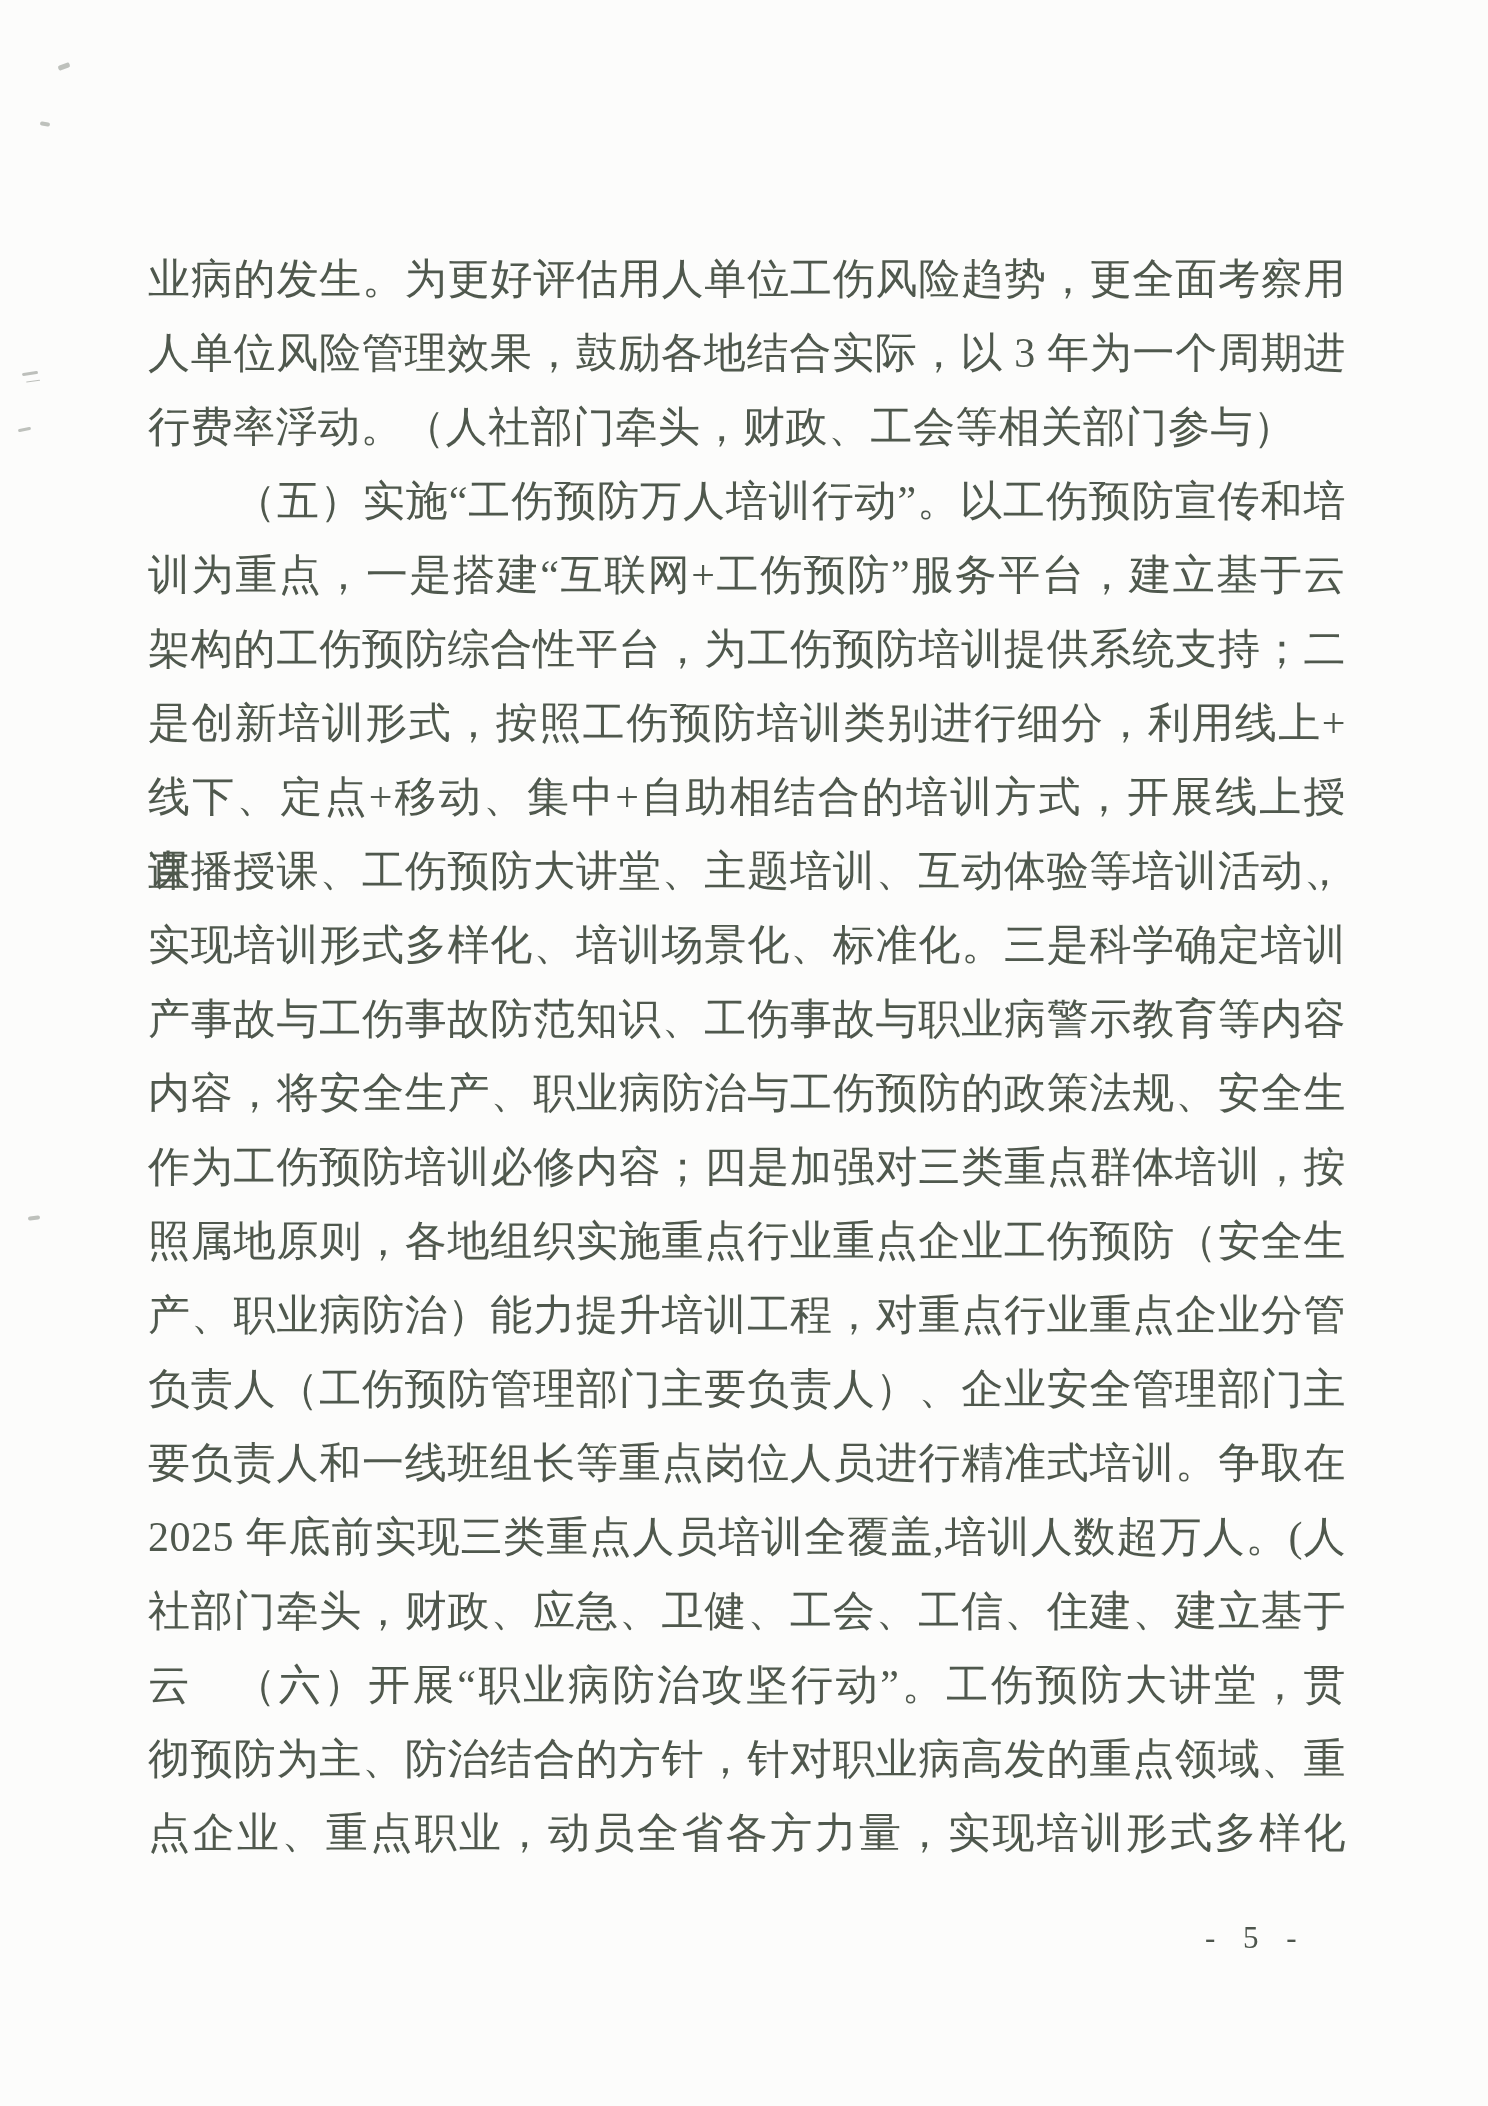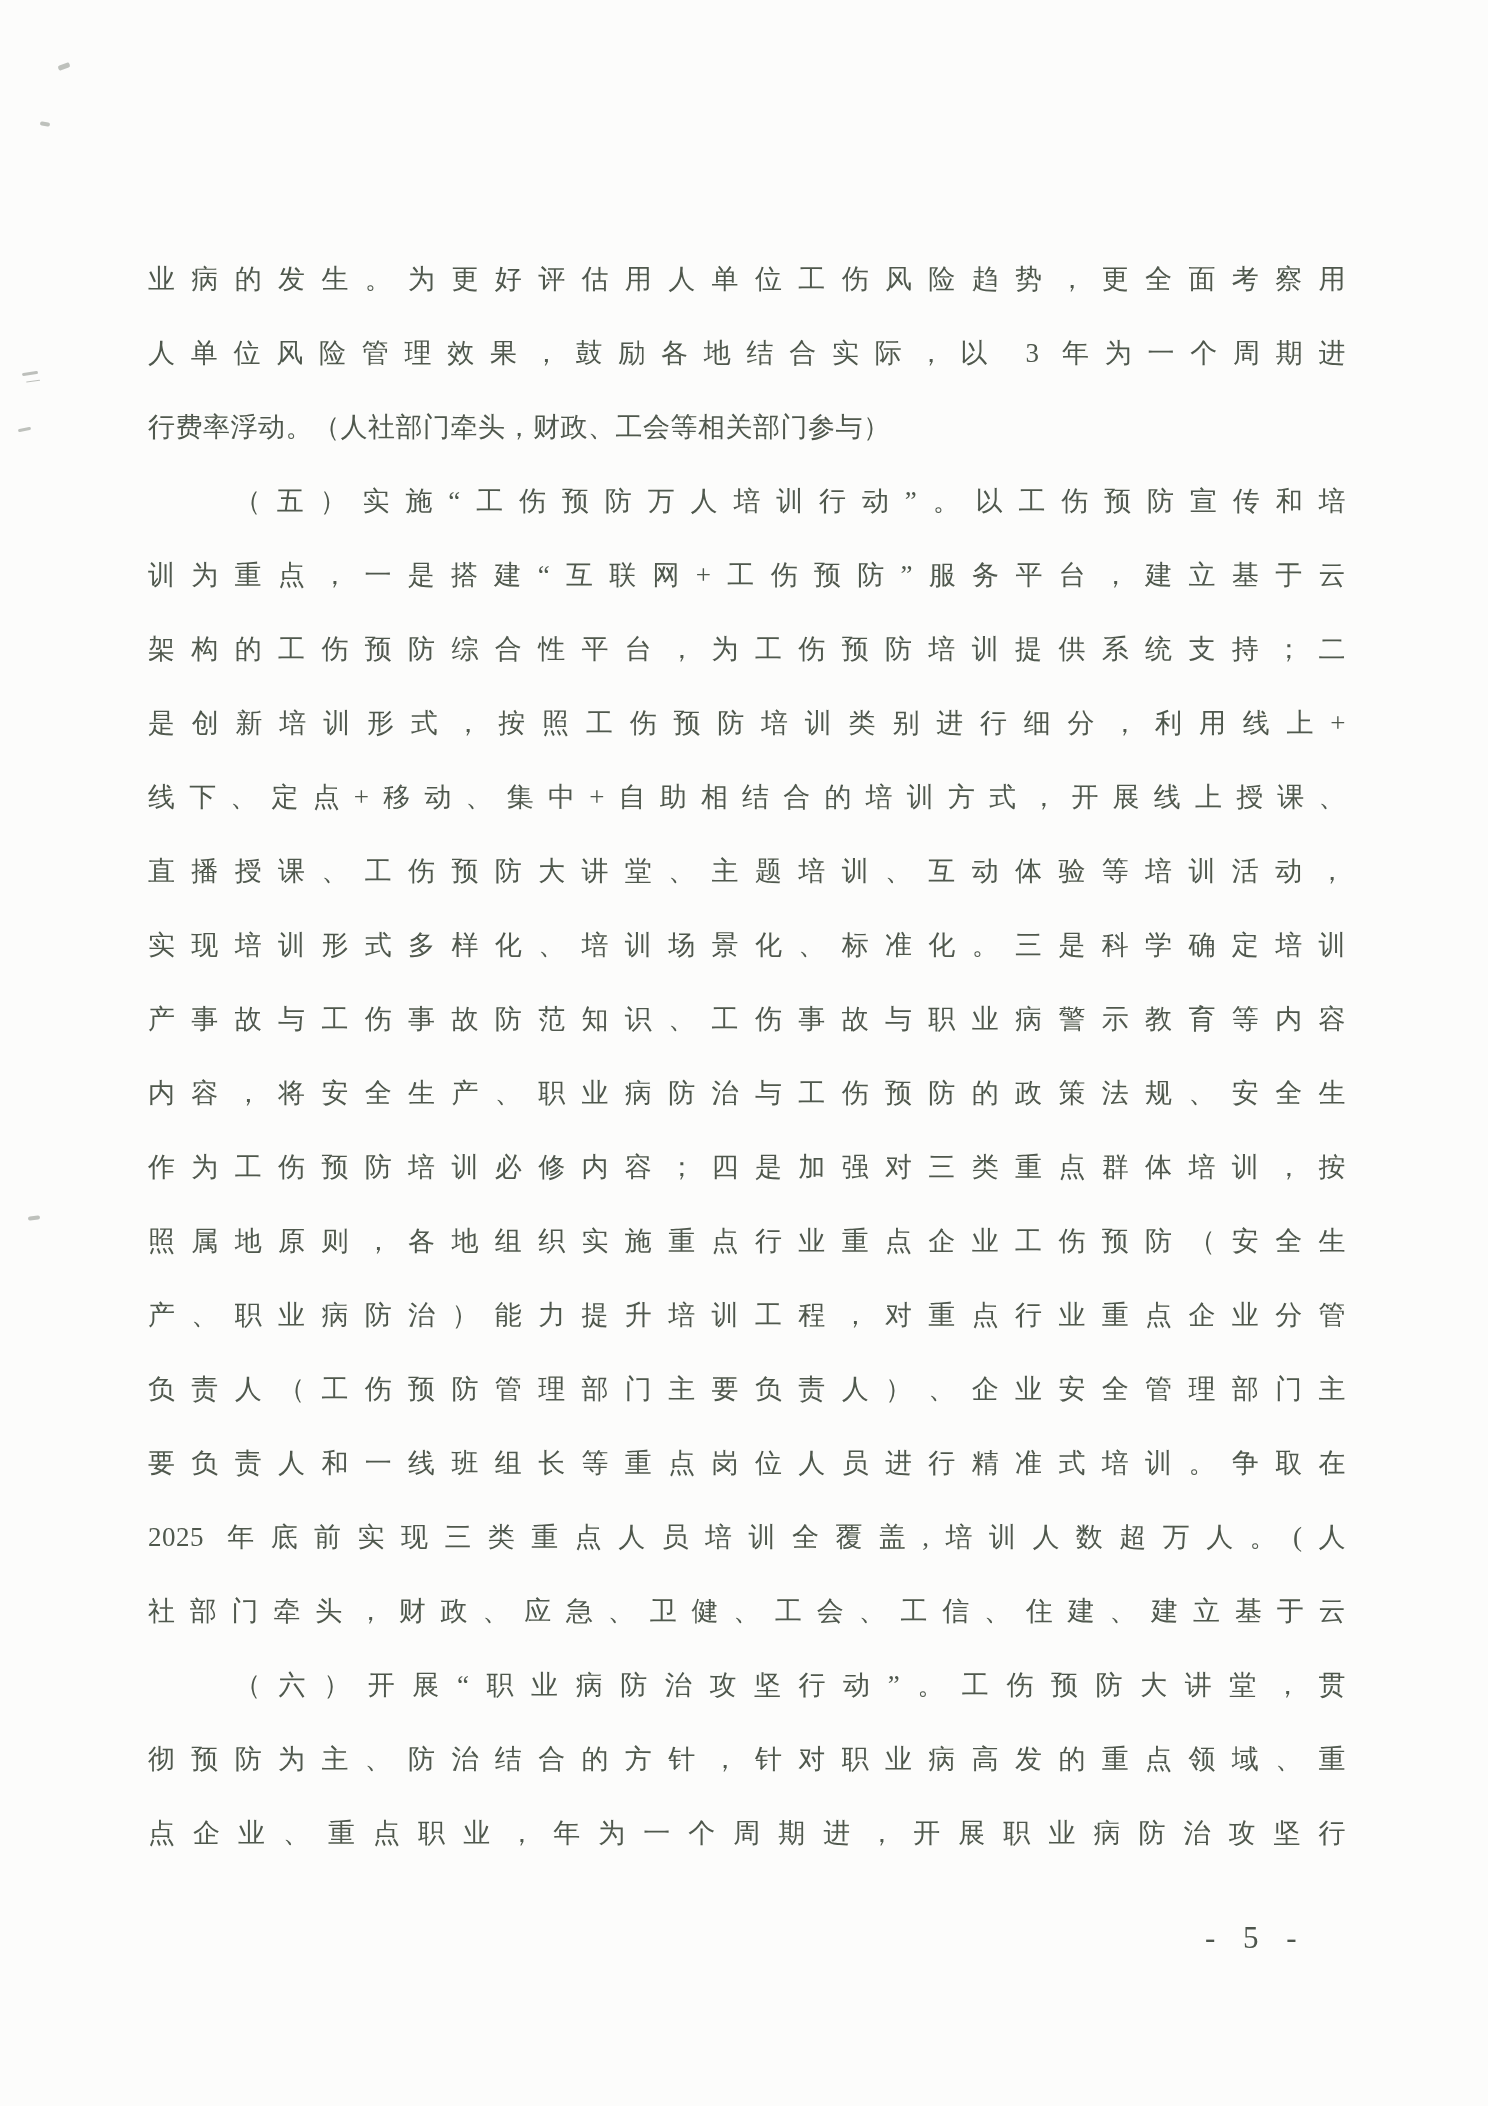--- a/index.html
+++ b/index.html
@@ -17,21 +17,21 @@
   .page {
     position: absolute;
     inset: 0;
   }
   .page-text {
     position: absolute;
     left: 148px;
     top: 242px;
     width: 1198px;
     color: var(--ink, #4f584d);
-    font-size: 27px;
+    font-size: 42px;
   }
   .line {
     height: 74px;
     line-height: 74px;
     letter-spacing: 0.5px;
   }
   .line.fill {
     text-align: justify;
     text-align-last: justify;
   }
@@ -85,17 +85,17 @@
       <div class="line fill">内容，将安全生产、职业病防治与工伤预防的政策法规、安全生</div>
       <div class="line fill">作为工伤预防培训必修内容；四是加强对三类重点群体培训，按</div>
       <div class="line fill">照属地原则，各地组织实施重点行业重点企业工伤预防（安全生</div>
       <div class="line fill">产、职业病防治）能力提升培训工程，对重点行业重点企业分管</div>
       <div class="line fill">负责人（工伤预防管理部门主要负责人）、企业安全管理部门主</div>
       <div class="line fill">要负责人和一线班组长等重点岗位人员进行精准式培训。争取在</div>
       <div class="line fill">2025 年底前实现三类重点人员培训全覆盖,培训人数超万人。(人</div>
       <div class="line fill">社部门牵头，财政、应急、卫健、工会、工信、住建、建立基于云</div>
       <div class="line fill indent">（六）开展“职业病防治攻坚行动”。工伤预防大讲堂，贯</div>
       <div class="line fill">彻预防为主、防治结合的方针，针对职业病高发的重点领域、重</div>
-      <div class="line fill">点企业、重点职业，年为一个周期进，开展职业病防治攻坚行</div>
+      <div class="line fill">点企业、重点职业，动员全省各方力量，实现培训形式多样化</div>
     </div>
 
   <div class="page-number">- 5 -</div>
 </div>
 
 </body></html>

